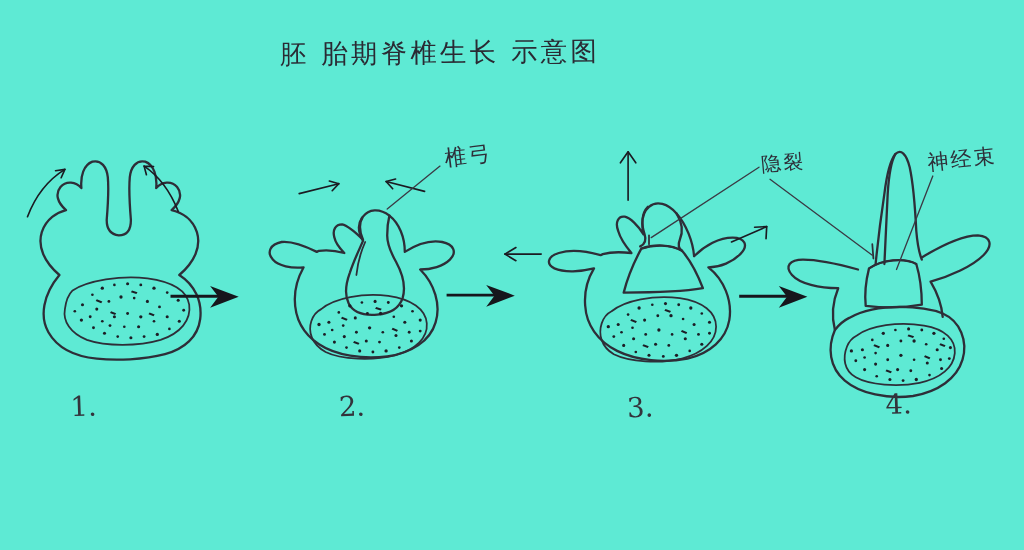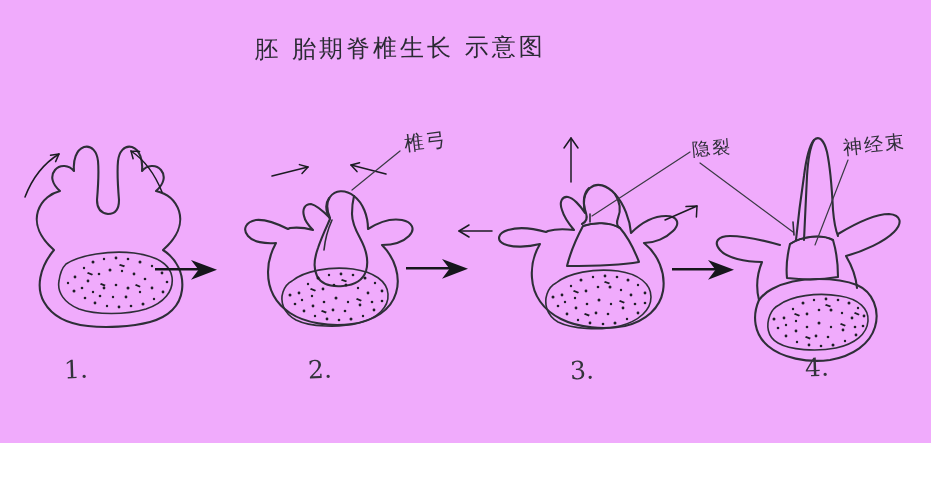--- a/index.html
+++ b/index.html
@@ -3,22 +3,22 @@
 <meta charset="utf-8">
 <style>
   html, body {
     margin: 0;
     padding: 0;
     background: #ffffff;
   }
   #page {
     position: relative;
     width: 931px;
-    height: 443px;
-    background: #f0abfc;
+    height: 500px;
+    background: #5eead4;
     overflow: hidden;
     font-family: "DejaVu Sans", sans-serif;
   }
   #drawing {
     position: absolute;
     left: 0;
     top: 0;
     width: 931px;
     height: 500px;
   }

